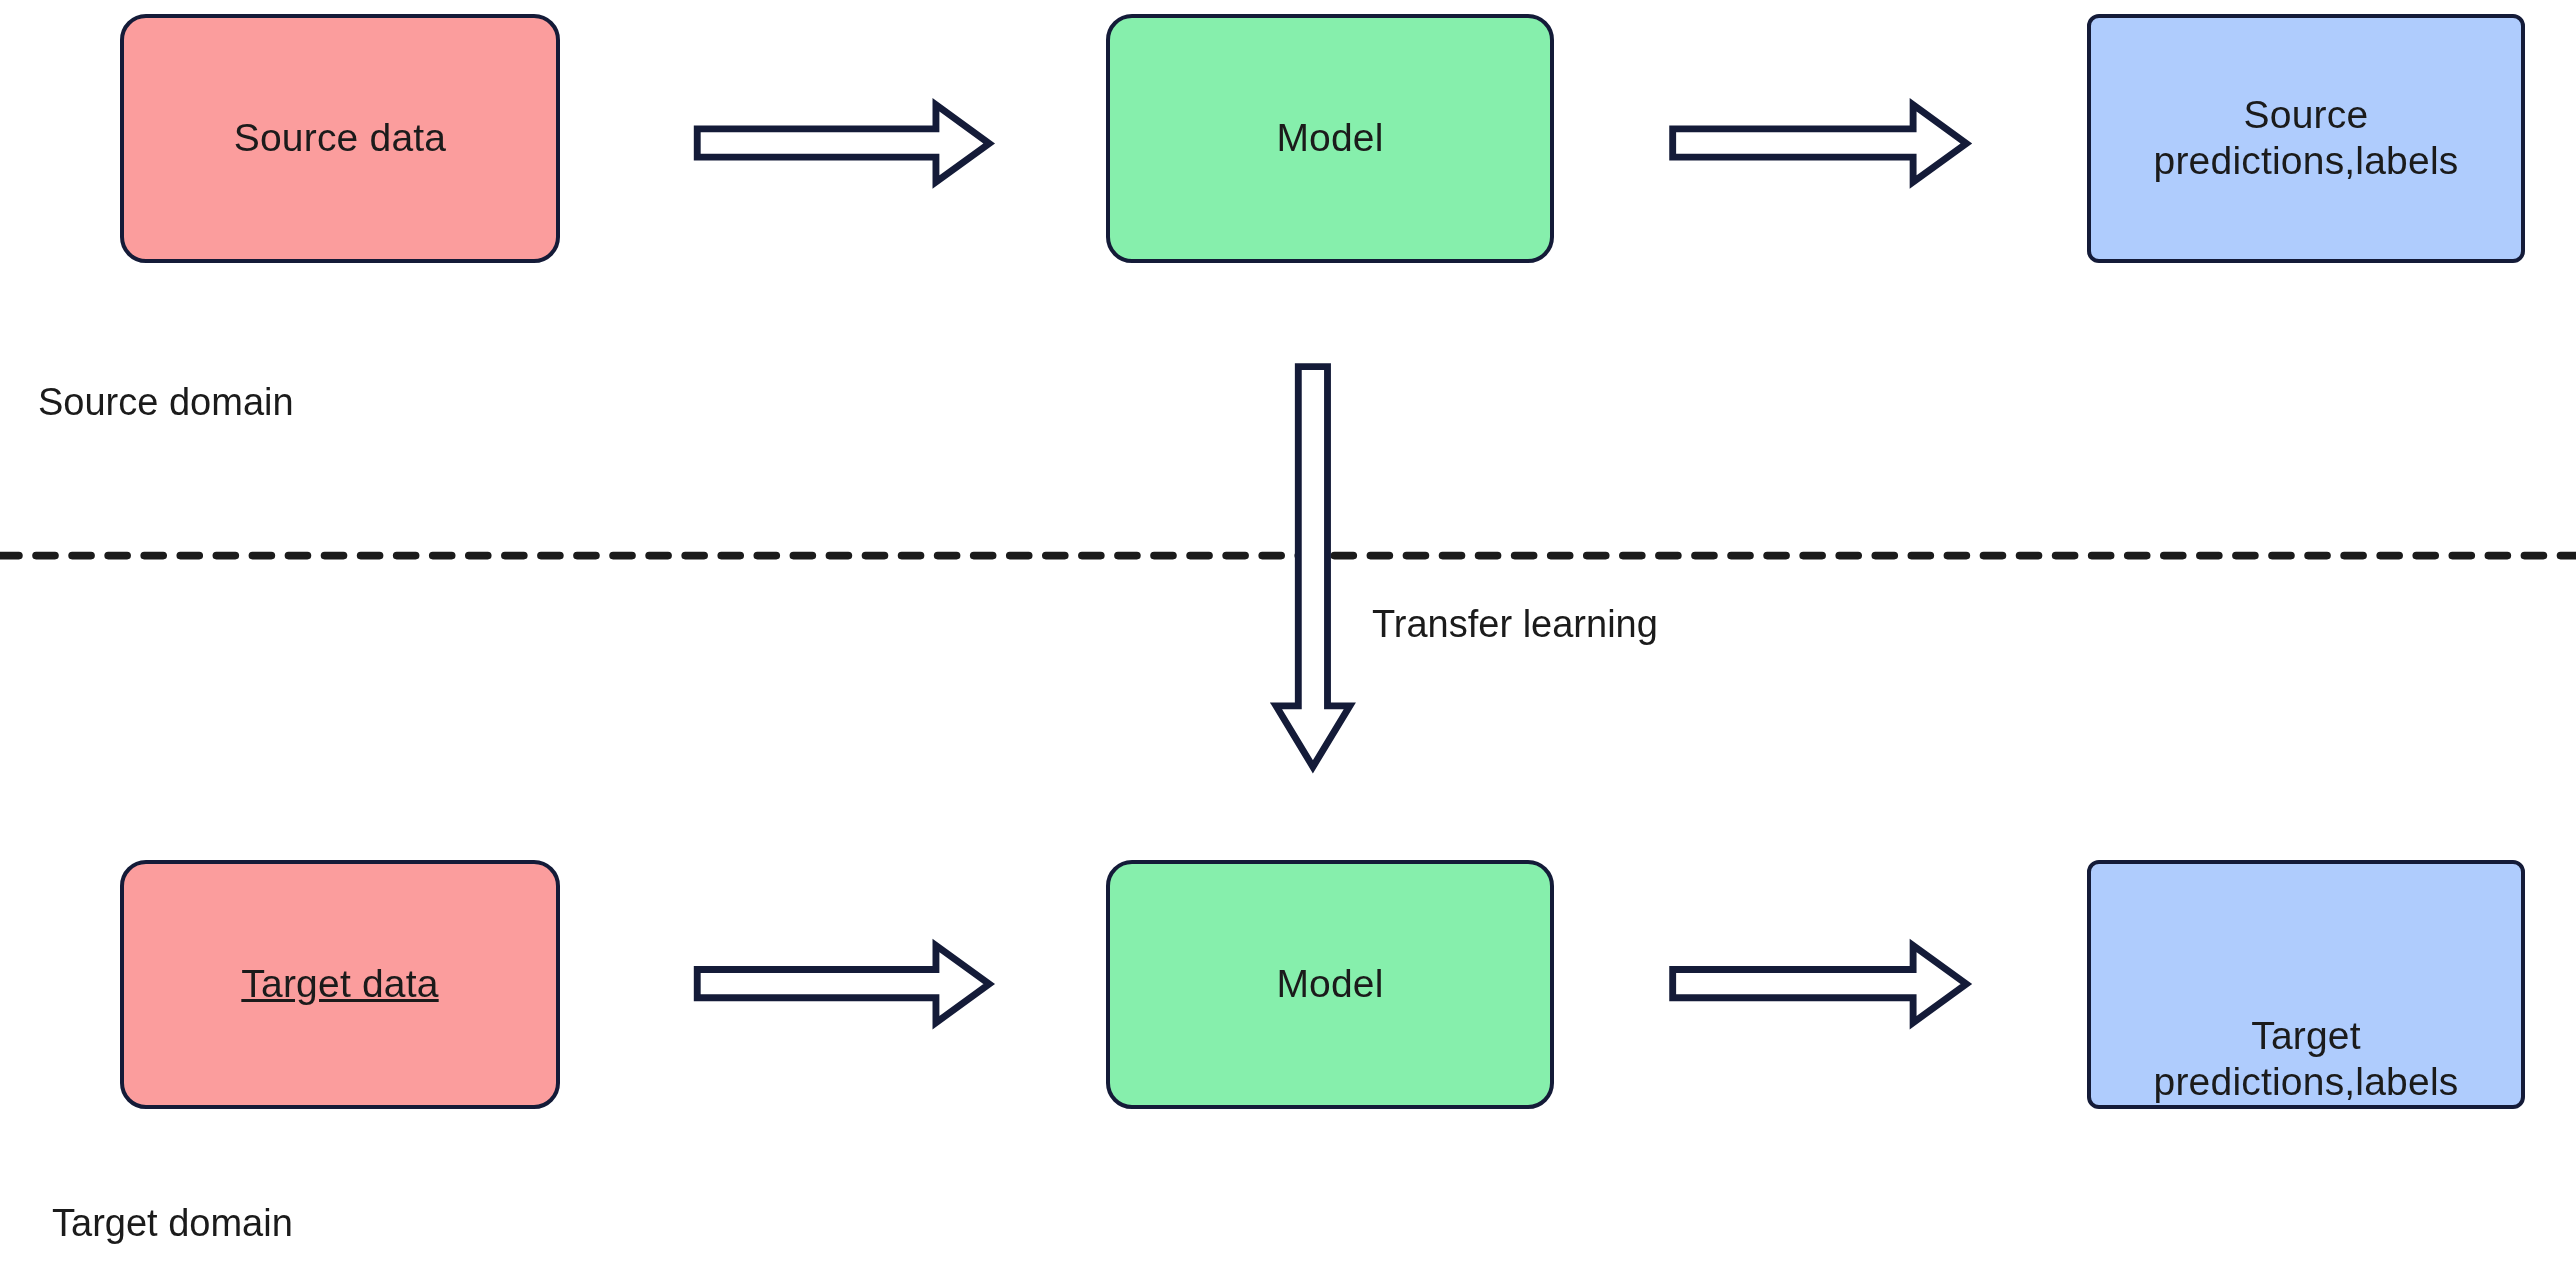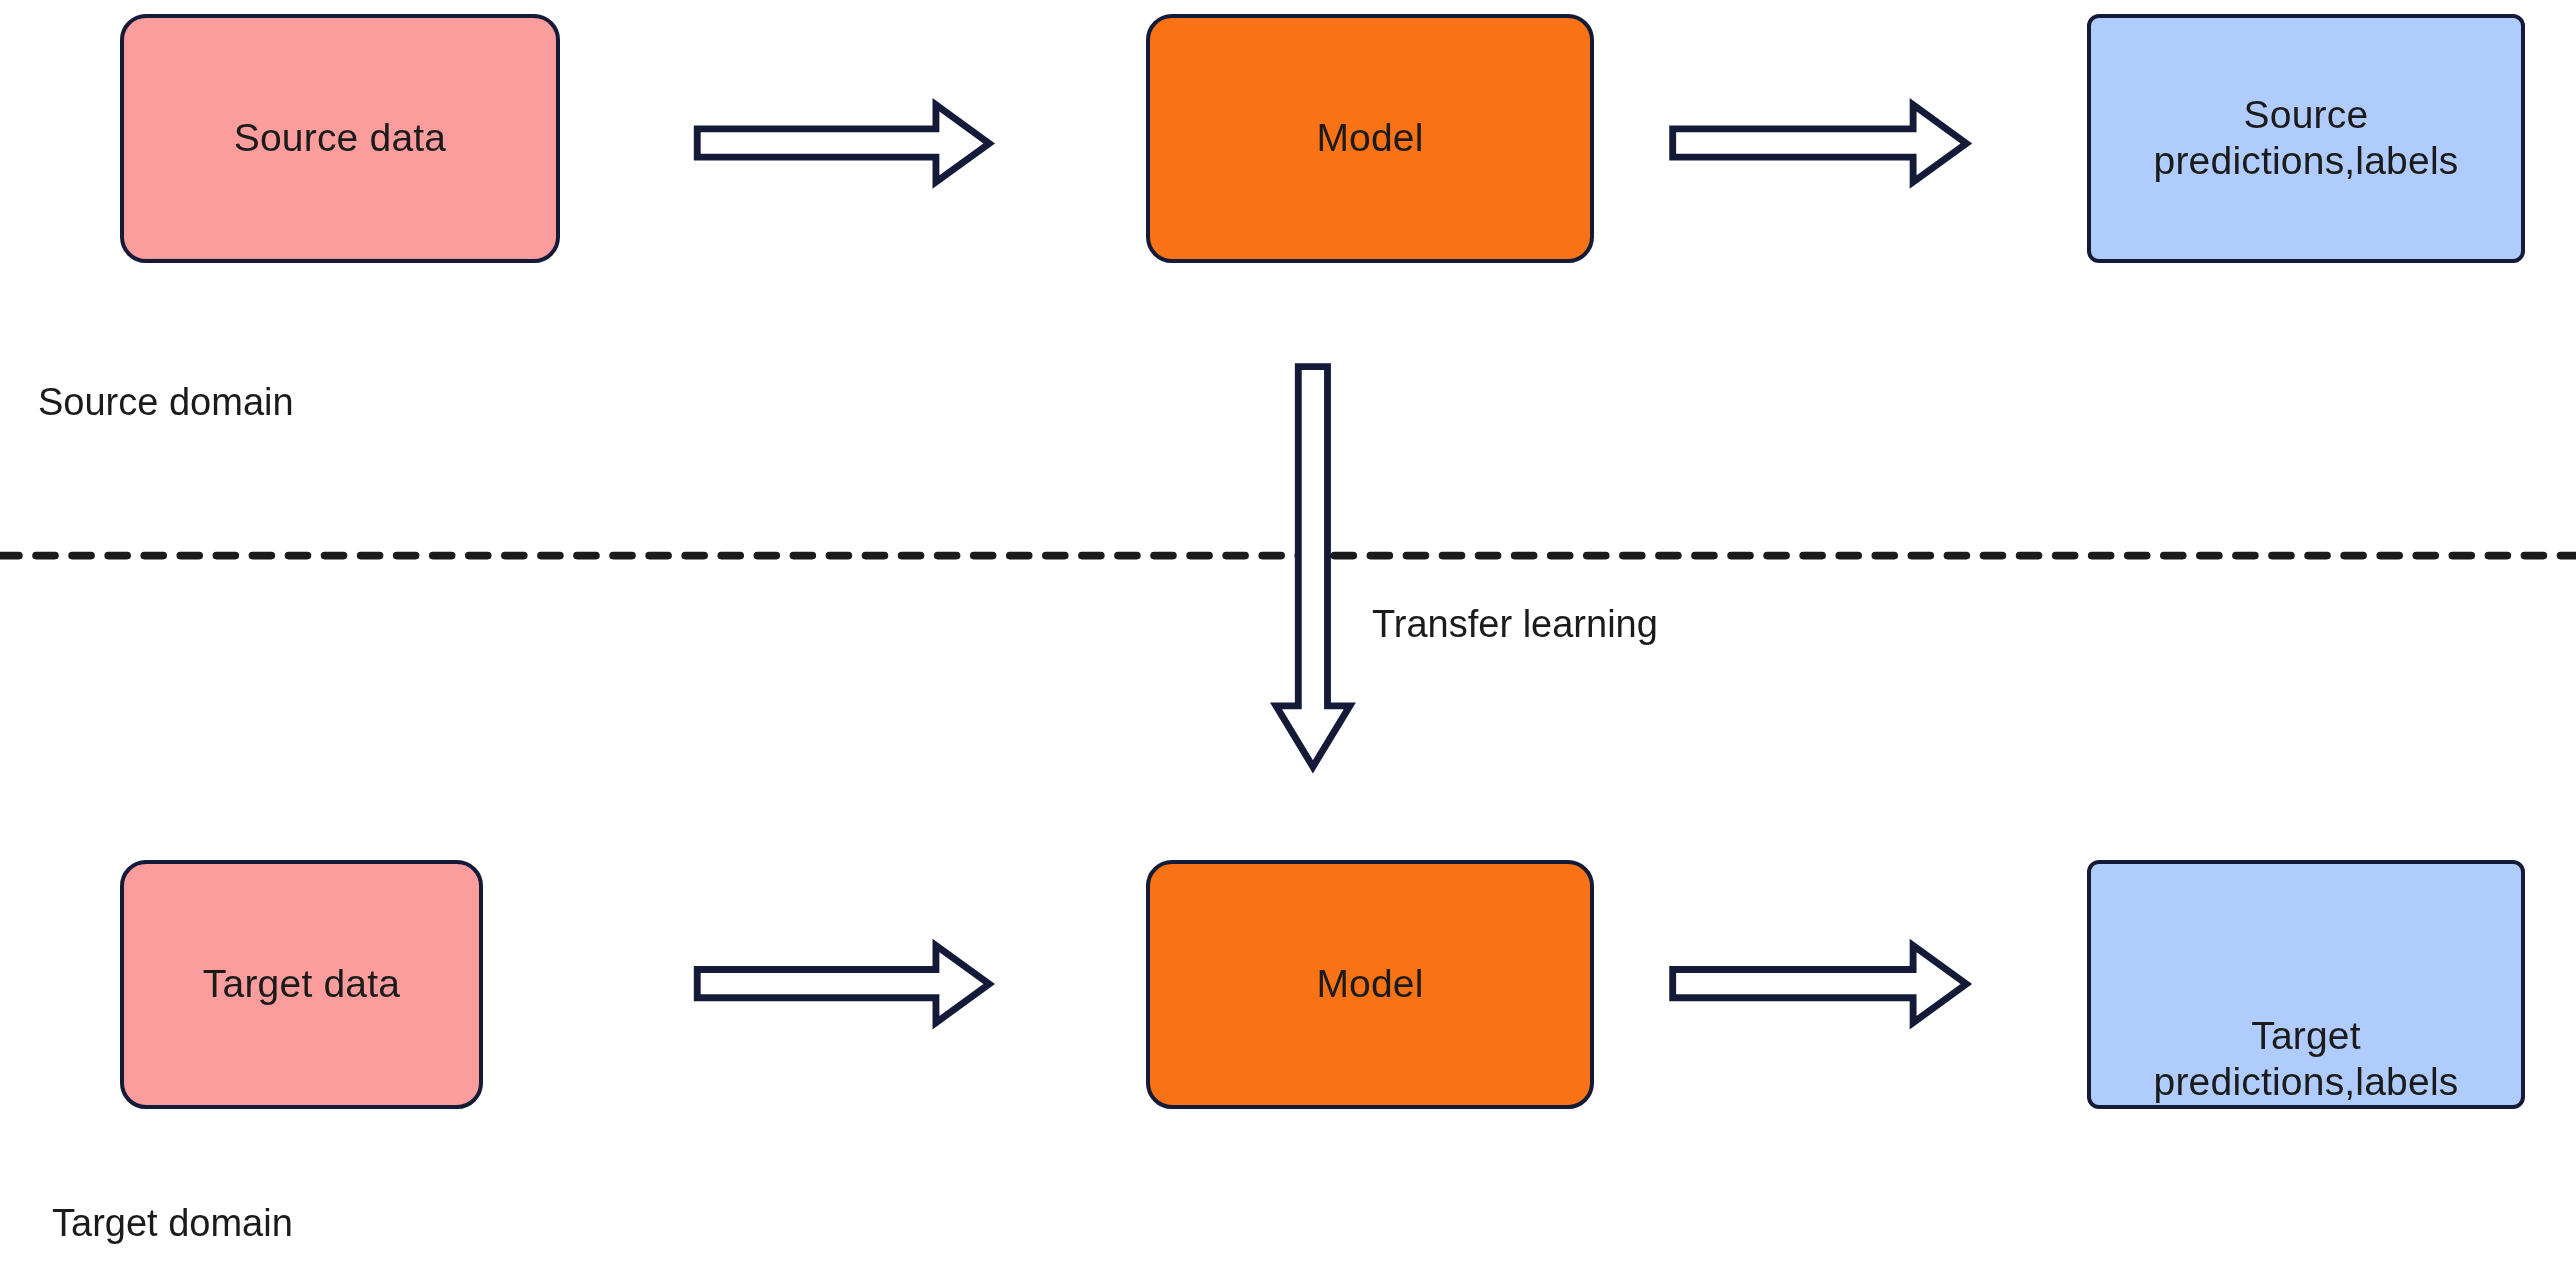--- a/index.html
+++ b/index.html
@@ -41,21 +41,21 @@
     letter-spacing: 0.2px;
     font-weight: 400;
   }
   .node .node-label {
     display: block;
     padding: 0 12px;
     white-space: pre-line;
   }
 
   .node.data-node   { background: #FB9D9D; }
-  .node.model-node  { background: #f97316; margin-left: 40px; }
+  .node.model-node  { background: #86efac; }
   .node.output-node { background: #AFCCFD; border-radius: 12px; }
 
   
   .caption {
     position: absolute;
     color: #1b1b1b;
     font-size: 38px;
     line-height: 1.2;
     white-space: nowrap;
   }
@@ -90,21 +90,21 @@
 
   <div class="node output-node" style="left:2087px; top:13.7px; width:438px; height:249px;">
     <span class="node-label">Source
 predictions,labels</span>
   </div>
 
   <div class="caption" style="left:38px; top:380px;text-align:right;">Source domain</div>
 
   <div class="caption" style="left:1372px; top:602px;">Transfer learning</div>
 
-  <div class="node data-node" style="left:120px; top:860px; width:363px; height:249px;">
+  <div class="node data-node" style="left:120px; top:860px; width:440px; height:249px;text-decoration:underline;">
     <span class="node-label">Target data</span>
   </div>
 
   <div class="node model-node" style="left:1106px; top:860px; width:448px; height:249px;">
     <span class="node-label">Model</span>
   </div>
 
   <div class="node output-node" style="left:2087px; top:860px; width:438px; height:249px;align-items:flex-end;">
     <span class="node-label">Target
 predictions,labels</span>

